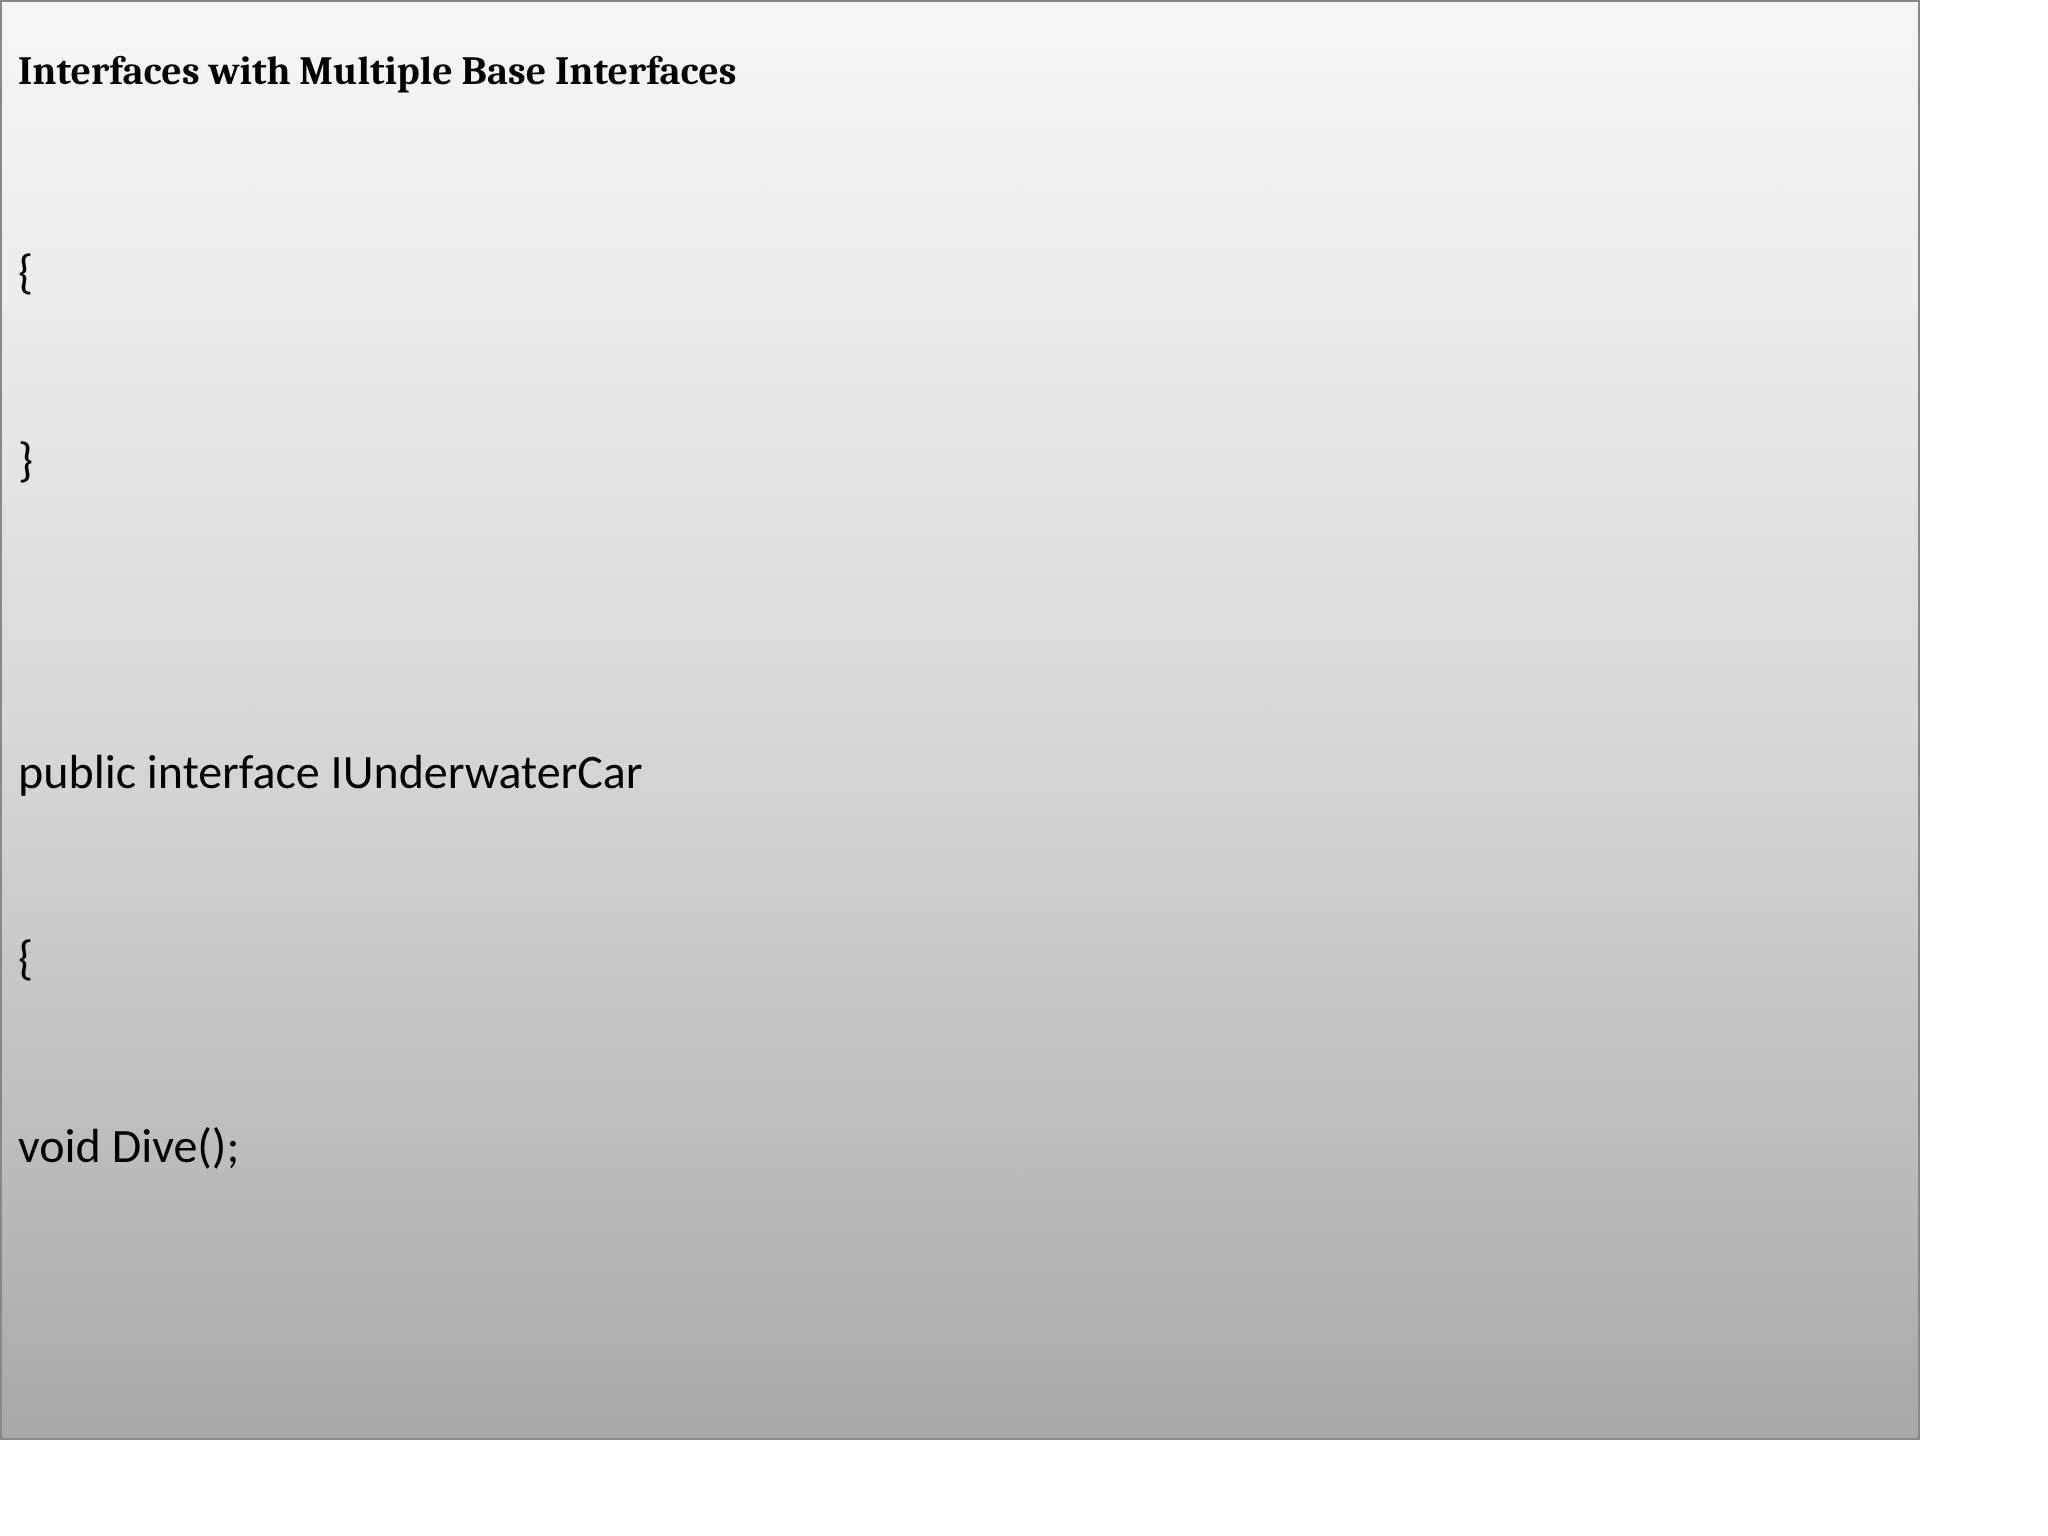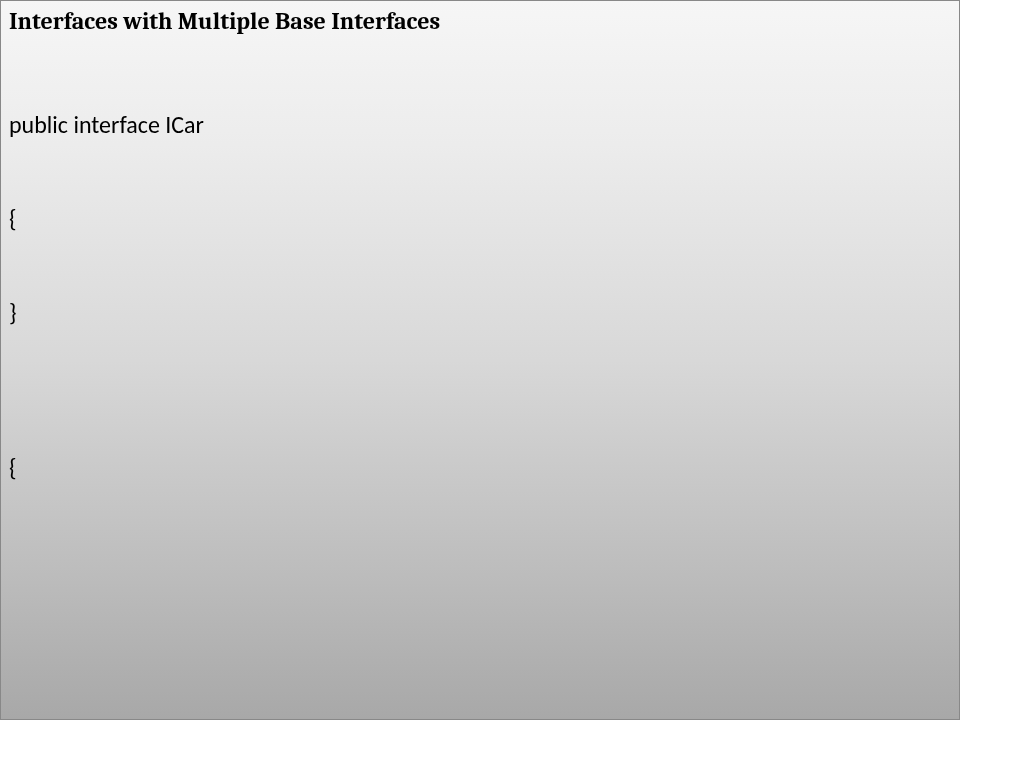--- a/index.html
+++ b/index.html
@@ -17,44 +17,46 @@
       width: 960px;
       height: 720px;
       background: linear-gradient(to bottom, #f6f6f6 0%, #ececec 20%, #d8d8d8 50%, #bcbcbc 80%, #a8a8a8 100%);
       border: 1px solid #888;
       padding: 6px 8px 8px 8px;
       color: #000;
     }
     .title {
       font-family: Cambria, Georgia, serif;
       font-weight: bold;
-      font-size: 24px;
+      font-size: 20px;
       margin-bottom: 12px;
+      margin-top: 17px;
     }
     .code-block {
       font-size: 24px;
       line-height: 1.3;
       white-space: pre-wrap;
     }
     .code-line {
       display: block;
     }
   </style>
 </head>
 <body>
 
 <div class="slide">
   <div class="title">Interfaces with Multiple Base Interfaces</div>
 
   <div class="code-block">
-    <span class="code-line">public interface ICar</span>
     <span class="code-line">{</span>
     <span class="code-line">}</span>
     <span class="code-line"></span>
+    <span class="code-line">public interface IUnderwaterCar</span>
     <span class="code-line">{</span>
+    <span class="code-line">void Dive();</span>
     
     
     
     
     
     
   </div>
 
 </div>
 

